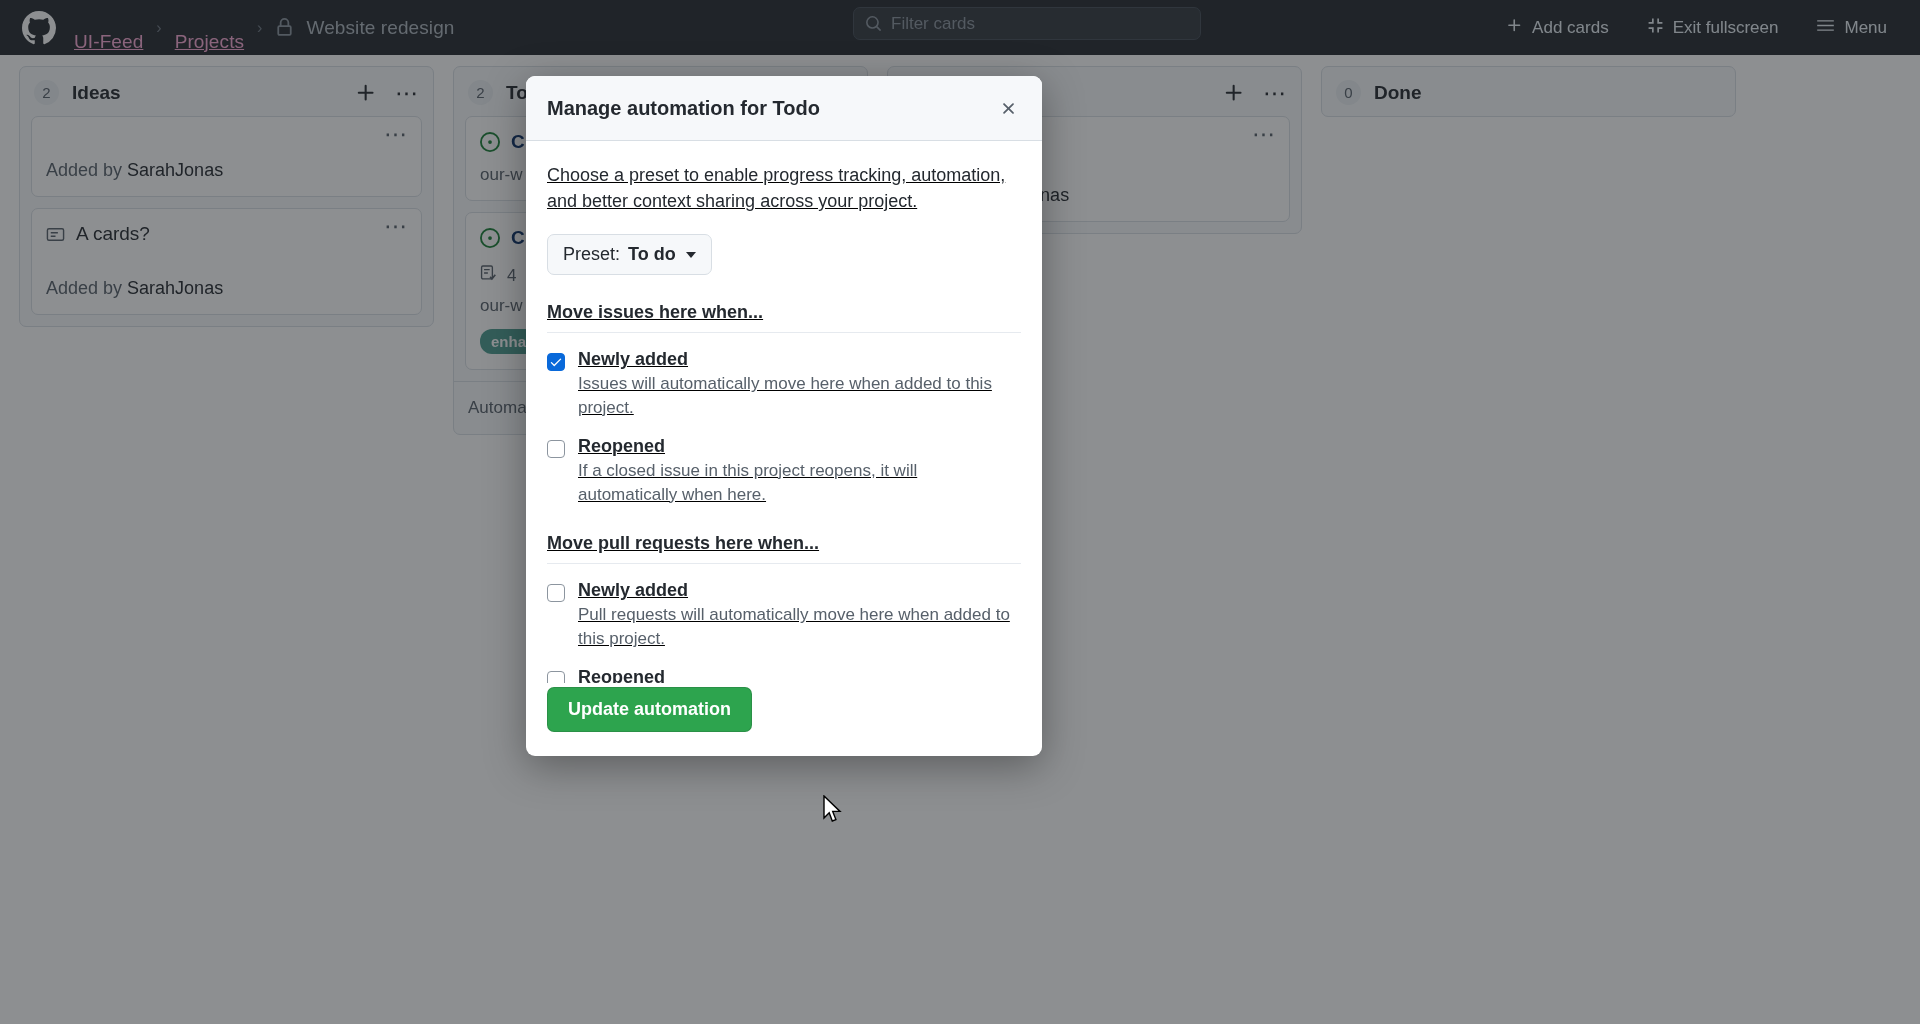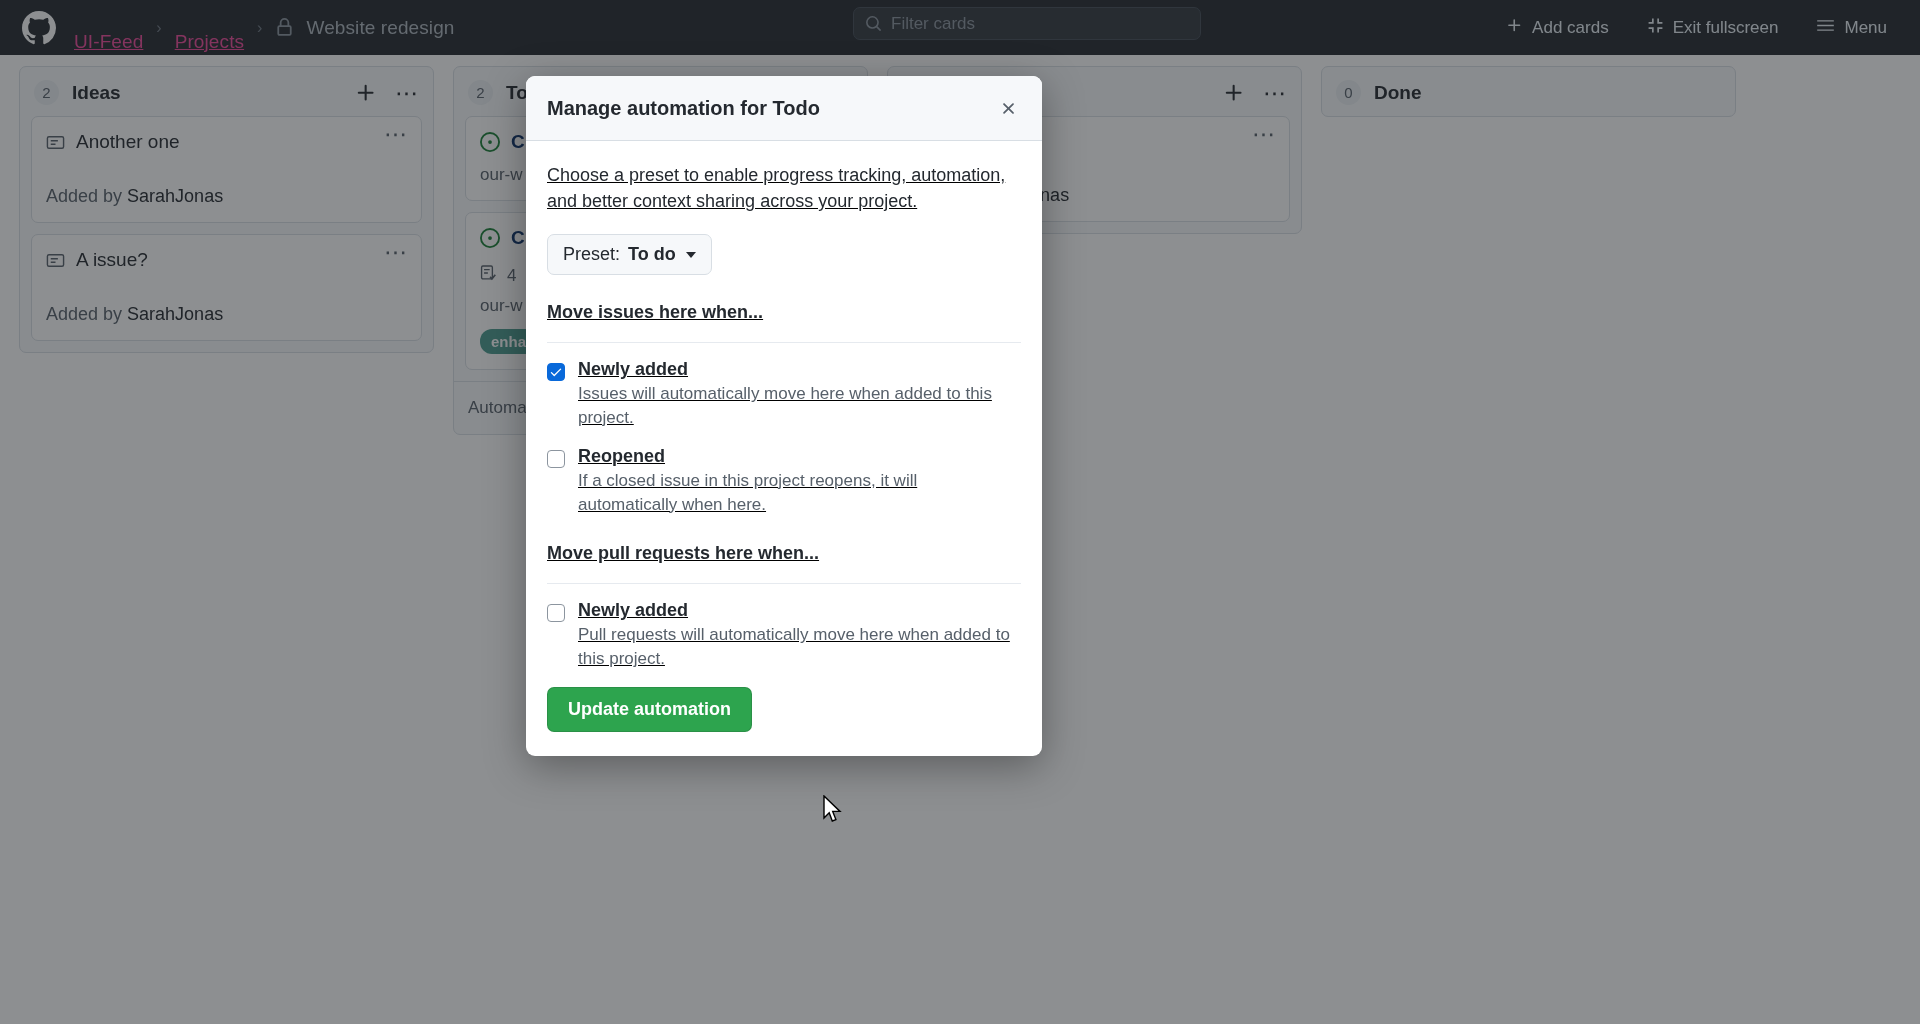--- a/index.html
+++ b/index.html
@@ -18,21 +18,21 @@
   #topbar {
     position: absolute; left: 0; top: 0; width: 1920px; height: 55px;
     background: #24292f;
     display: flex; align-items: center;
     padding: 0 22px;
     color: #ffffff;
   }
   .gh-logo { width: 34px; height: 34px; flex: 0 0 auto; margin-right: 18px; }
   .crumbs { display: flex; align-items: center; font-size: 19px; }
   .crumb { color: #adb5bd; letter-spacing: .1px; }
-  .crumb.link { color: #ec4899; margin-top: 28px; }
+  .crumb.link { color: #f9a8d4; margin-top: 28px; }
   .crumb-sep {
     color: #6e7681; margin: 0 13px; font-size: 16px;
     display: inline-flex; align-items: center;
   }
   .lock-icon { margin-right: 12px; display: inline-flex; align-items: center; }
   .topbar-right {
     margin-left: auto; display: flex; align-items: center; gap: 0;
   }
   #filter-wrap {
     position: absolute; left: 853px; top: 7px; width: 348px; height: 33px;
@@ -181,21 +181,21 @@
   #preset-btn .p-val { font-weight: bold; }
   .caret {
     width: 0; height: 0;
     border-left: 5px solid transparent;
     border-right: 5px solid transparent;
     border-top: 6px solid #24292f;
     margin-left: 2px;
   }
   .section-head {
     font-size: 18px; font-weight: bold; color: #24292f;
-    margin-top: 27px; padding-bottom: 19px;
+    margin-top: 27px; padding-bottom: 9px;
     border-bottom: 1px solid #e6eaef;
   }
   .check-row { margin-top: 16px; display: flex; gap: 13px; }
   .cb {
     width: 18px; height: 18px; flex: 0 0 18px;
     border: 1px solid #8c959f; border-radius: 4px;
     background: #ffffff; cursor: pointer;
     margin-top: 4px;
     display: flex; align-items: center; justify-content: center;
   }
@@ -292,45 +292,36 @@
               <path d="M7.75 2a.75.75 0 01.75.75V7h4.25a.75.75 0 010 1.5H8.5v4.25a.75.75 0 01-1.5 0V8.5H2.75a.75.75 0 010-1.5H7V2.75A.75.75 0 017.75 2z"></path>
             </svg>
           </button>
           <button class="icon-btn dots">⋯</button>
         </span>
       </div>
       <div class="col-body">
 
         <div class="card">
           <button class="card-dots">⋯</button>
-          <div class="card-top">
-            <span style="margin-top:3px">
-              <svg viewBox="0 0 16 16" width="19" height="19" fill="none" stroke="#57606a" stroke-width="1.2" aria-hidden="true">
-                <rect x="1.2" y="3.2" width="13.6" height="9.6" rx="1.3"></rect>
-                <path d="M4 6.6h6M4 9.4h4" stroke-width="1.3"></path>
-              </svg>
-            </span>
-            <span class="card-title">Another one</span>
-          </div>
           <div class="card-meta">
             <span>Added by</span>
             <b>SarahJonas</b>
           </div>
         </div>
 
         <div class="card">
           <button class="card-dots">⋯</button>
           <div class="card-top">
             <span style="margin-top:3px">
               <svg viewBox="0 0 16 16" width="19" height="19" fill="none" stroke="#57606a" stroke-width="1.2" aria-hidden="true">
                 <rect x="1.2" y="3.2" width="13.6" height="9.6" rx="1.3"></rect>
                 <path d="M4 6.6h6M4 9.4h4" stroke-width="1.3"></path>
               </svg>
             </span>
-            <span class="card-title">A issue?</span>
+            <span class="card-title">A cards?</span>
           </div>
           <div class="card-meta">
             <span>Added by</span>
             <b>SarahJonas</b>
           </div>
         </div>
 
       </div>
     </div>
 

